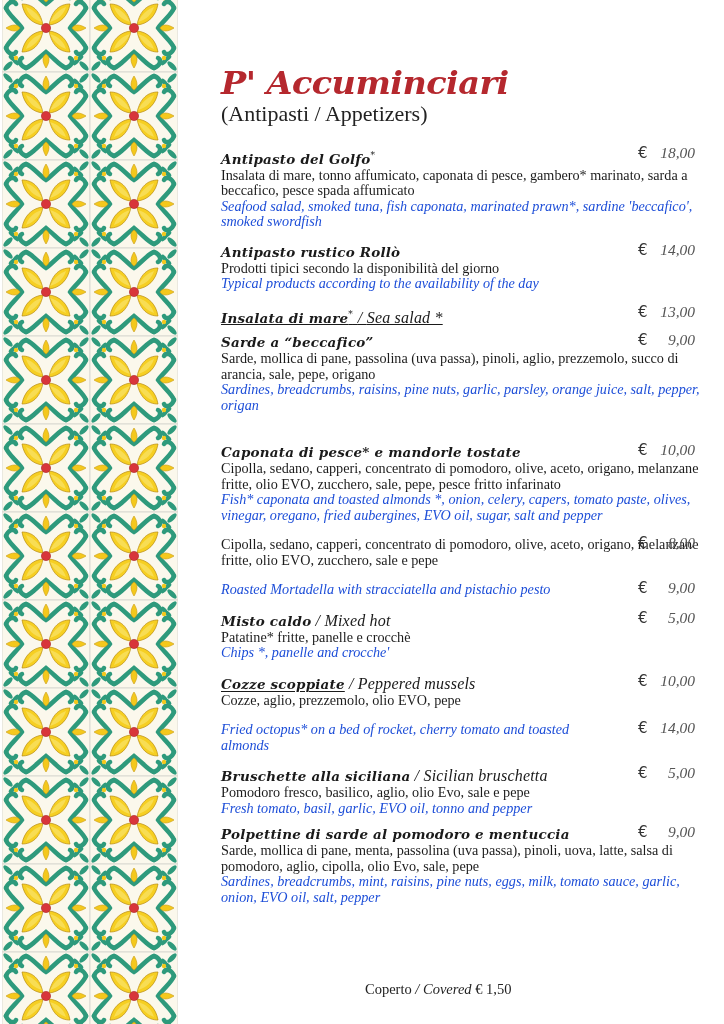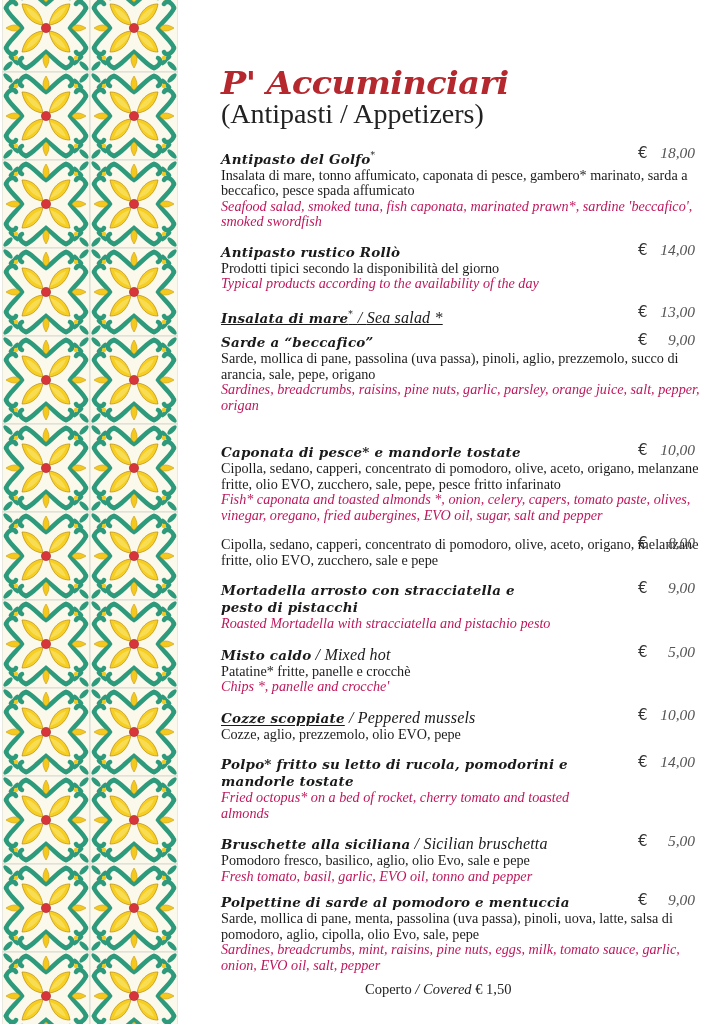--- a/index.html
+++ b/index.html
@@ -12,31 +12,31 @@
   }
   .tiles svg { position: absolute; left: 2px; top: -16px; }
   .menu {
     position: absolute; left: 221px; top: 65px; width: 480px;
   }
   .title {
     font-family: "DejaVu Serif", serif; font-weight: bold; font-style: italic;
     color: #b5282e; font-size: 31px; letter-spacing: -0.5px; line-height: 36px; margin: 0;
     transform: scaleX(1.08); transform-origin: left;
   }
-  .subtitle { font-size: 28px; line-height: 26px; color: #222; margin: 0 0 10px 0; }
+  .subtitle { font-size: 22px; line-height: 26px; color: #222; margin: 0 0 10px 0; }
   .item { position: relative; margin: 0; }
   .item-name {
     font-family: "DejaVu Serif", serif; font-weight: bold; font-style: italic;
     font-size: 13.5px; line-height: 17px; color: #1a1a1a; letter-spacing: 0.2px;
   }
   .item-name .alt { font-family: "Liberation Serif", serif; font-weight: normal; font-size: 16px; }
   .item-name sup { font-size: 9px; font-weight: normal; font-style: normal; }
   .u { text-decoration: underline; text-decoration-thickness: 1px; text-underline-offset: 2px; }
   .desc { font-size: 14.2px; line-height: 15.5px; color: #1c1c1c; }
-  .en { font-style: italic; font-size: 14.2px; line-height: 15.5px; color: #be185d; }
+  .en { font-style: italic; font-size: 14.2px; line-height: 15.5px; color: #1d4ed8; }
   .price {
     position: absolute; left: 417px; top: -3px; width: 54px; font-size: 15.5px; color: #555;
   }
   .price .eur { font-family: "DejaVu Sans", sans-serif; font-size: 15px; color: #333; position: absolute; left: 0; }
   .price .num { font-family: "Liberation Serif", serif; font-style: italic; position: absolute; right: -3px; }
   .footer {
     position: absolute; left: 365px; top: 981px; font-size: 14.5px; color: #222;
   }
   .footer .it { font-style: italic; }
 </style>
@@ -190,21 +190,20 @@
 
   <div class="item" style="margin-top:14px">
     <div class="desc">Cipolla, sedano, capperi, concentrato di pomodoro, olive, aceto, origano, melanzane fritte, olio EVO, zucchero, sale e pepe</div>
     <div class="price">
         <span class="eur">€</span>
         <span class="num">8,00</span>
       </div>
   </div>
 
   <div class="item" style="margin-top:14px">
-    <div class="item-name" style="width:330px">Mortadella arrosto con stracciatella e pesto di pistacchi</div>
     <div class="en">Roasted Mortadella with stracciatella and pistachio pesto</div>
     <div class="price">
         <span class="eur">€</span>
         <span class="num">9,00</span>
       </div>
   </div>
 
   <div class="item" style="margin-top:14px">
     <div class="item-name"><span>Misto caldo</span><span class="alt"> / <span>Mixed hot</span></span></div>
     <div class="desc">Patatine* fritte, panelle e crocchè</div>
@@ -218,21 +217,20 @@
   <div class="item" style="margin-top:14px">
     <div class="item-name"><span class="u">Cozze scoppiate</span><span class="alt"> / <span>Peppered mussels</span></span></div>
     <div class="desc">Cozze, aglio, prezzemolo, olio EVO, pepe</div>
     <div class="price">
         <span class="eur">€</span>
         <span class="num">10,00</span>
       </div>
   </div>
 
   <div class="item" style="margin-top:14px">
-    <div class="item-name" style="width:400px">Polpo* fritto su letto di rucola, pomodorini e mandorle tostate</div>
     <div class="en" style="width:360px">Fried octopus* on a bed of rocket, cherry tomato and toasted almonds</div>
     <div class="price">
         <span class="eur">€</span>
         <span class="num">14,00</span>
       </div>
   </div>
 
   <div class="item" style="margin-top:14px">
     <div class="item-name"><span>Bruschette alla siciliana</span><span class="alt"> / <span>Sicilian bruschetta</span></span></div>
     <div class="desc">Pomodoro fresco, basilico, aglio, olio Evo, sale e pepe</div>

